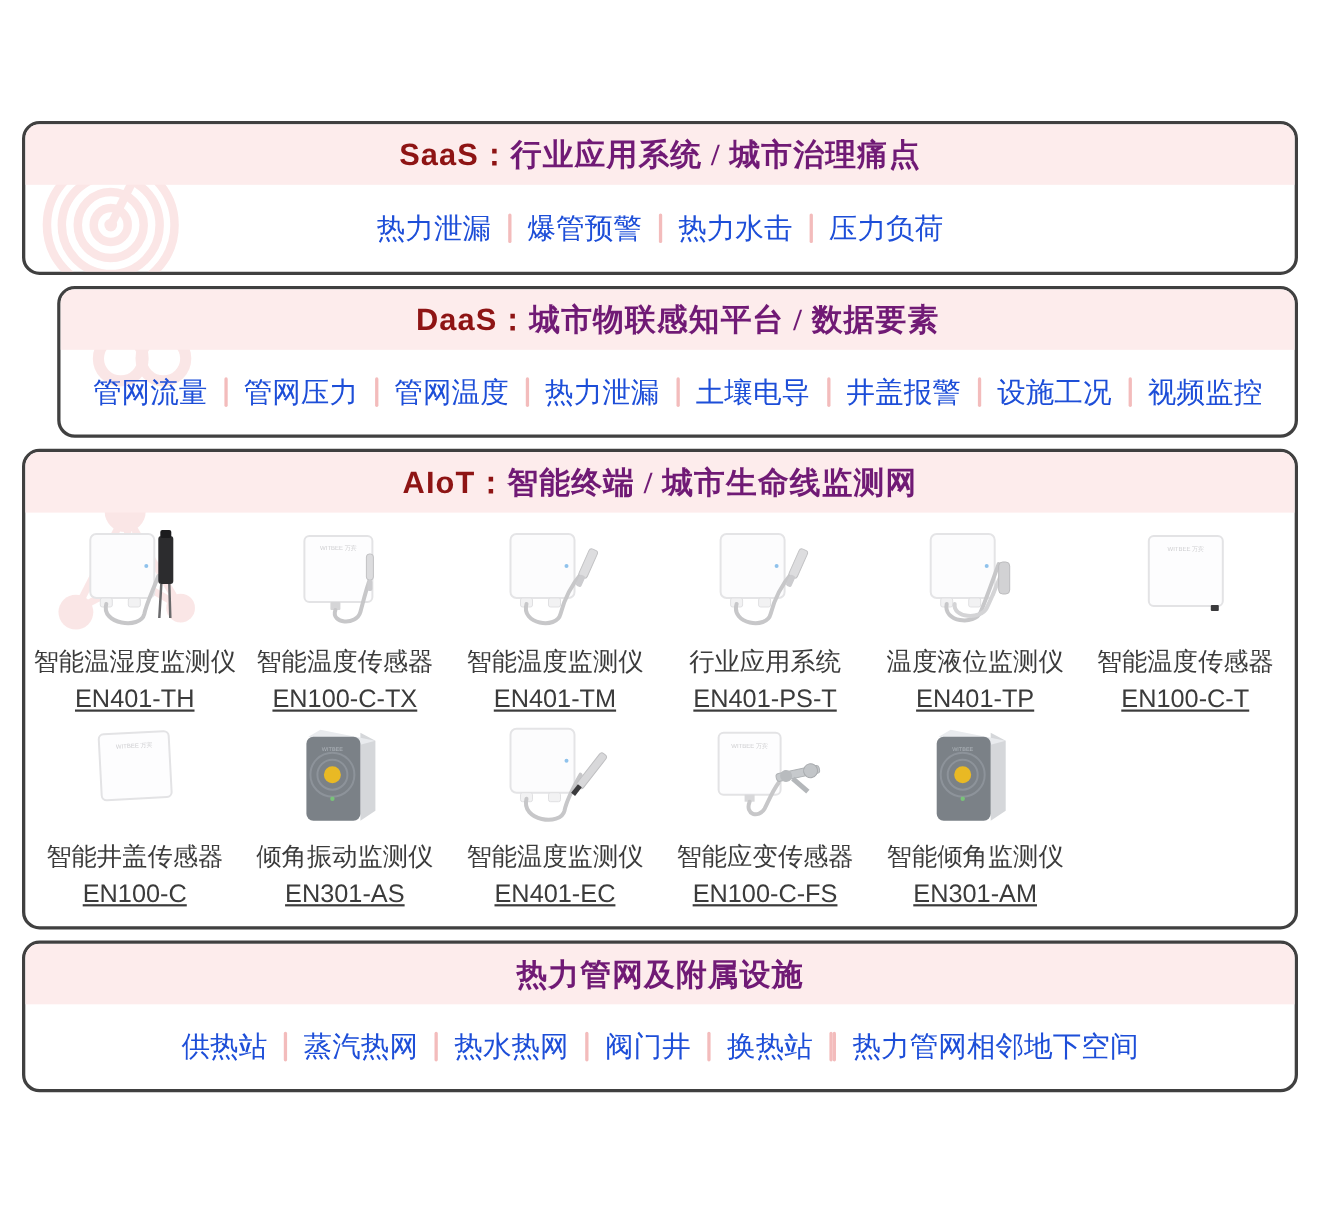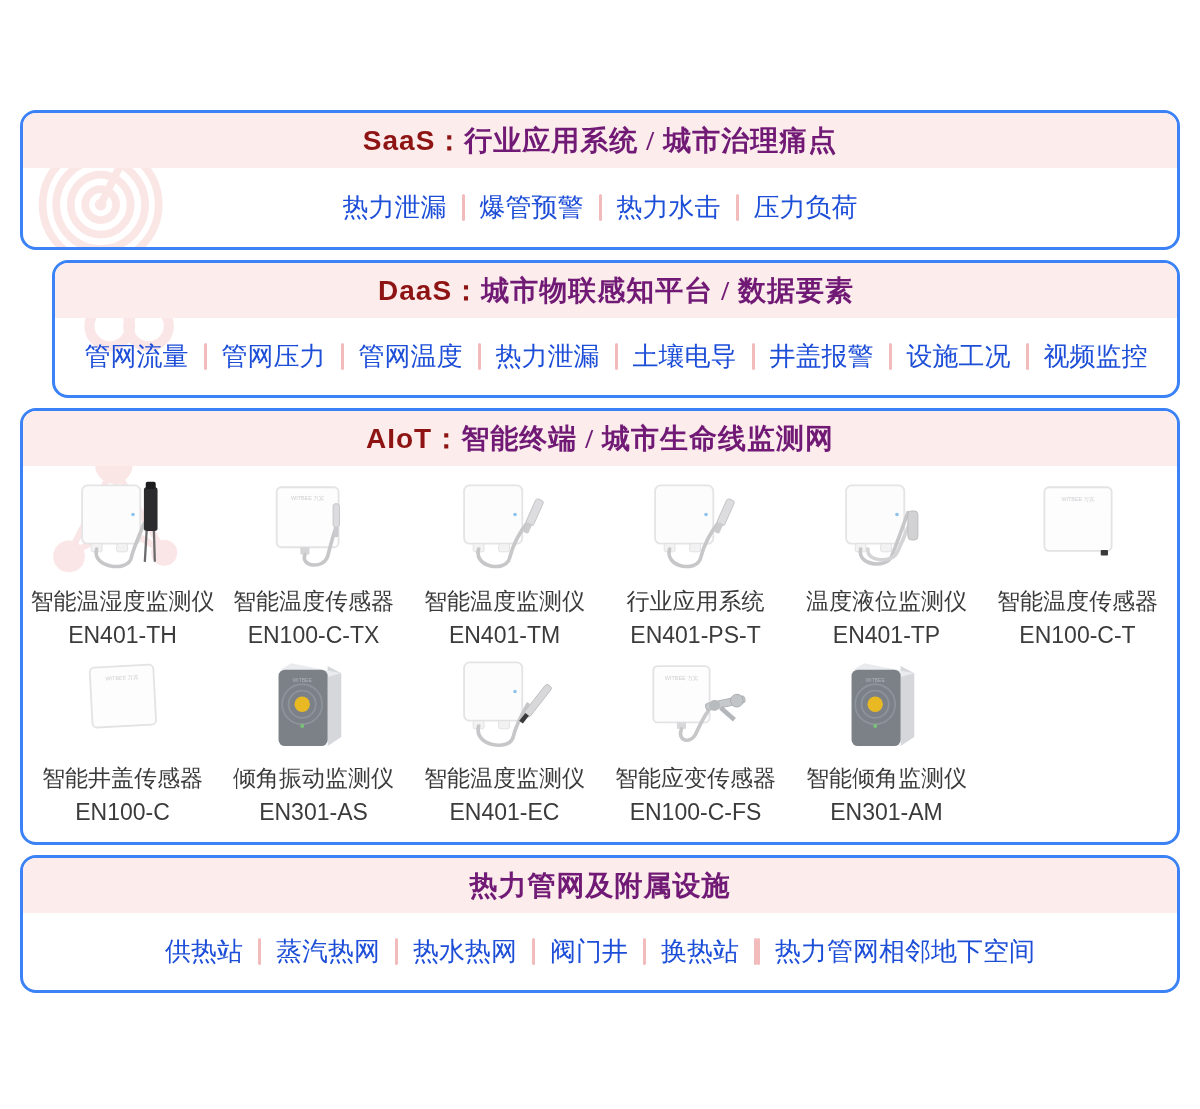--- a/index.html
+++ b/index.html
@@ -7,21 +7,21 @@
   body {
     width: 1200px; height: 1109px; overflow: hidden;
     font-family: "Liberation Sans", "DejaVu Sans", sans-serif;
   }
   .stack {
     width: 1160px; margin: 0 auto; padding-top: 110px;
     display: flex; flex-direction: column; gap: 10px;
   }
   .card {
     position: relative;
-    border: 3px solid #3b82f6;
+    border: 3px solid #404040;
     border-radius: 16px;
     background: #ffffff;
     overflow: hidden;
     display: flex; flex-direction: column;
   }
   .card-saas { height: 140px; }
   .card-daas { height: 138px; margin-left: 32px; }
   .card-aiot { height: 437px; }
   .card-fac  { height: 138px; }
 
@@ -51,21 +51,21 @@
   
   .products {
     position: relative; z-index: 1; flex: 1;
     display: grid; grid-template-columns: repeat(6, 1fr);
     row-gap: 8px; padding: 14px 4px 0; align-content: start;
   }
   .product { text-align: center; }
   .product-image { height: 100px; display: flex; align-items: flex-end; justify-content: center; }
   .product-image svg { width: 152px; height: 100px; }
   .product-name { font-size: 23px; color: #3b3b3b; margin-top: 6px; white-space: nowrap; }
-  .product-model { font-size: 23px; color: #3b3b3b; margin-top: 5px; white-space: nowrap; }
+  .product-model { font-size: 23px; color: #3b3b3b; margin-top: 5px; white-space: nowrap; text-decoration: underline; }
 
   
   .watermark { position: absolute; z-index: 0; opacity: 0.55; pointer-events: none; }
   .wm-radar    { left: 10px; top: 22px; width: 145px; height: 145px; }
   .wm-infinity { left: 16px; top: 30px; width: 120px; height: 66px; }
   .wm-network  { left: 18px; top: 26px; width: 140px; height: 140px; }
 </style>
 </head>
 <body>
 

